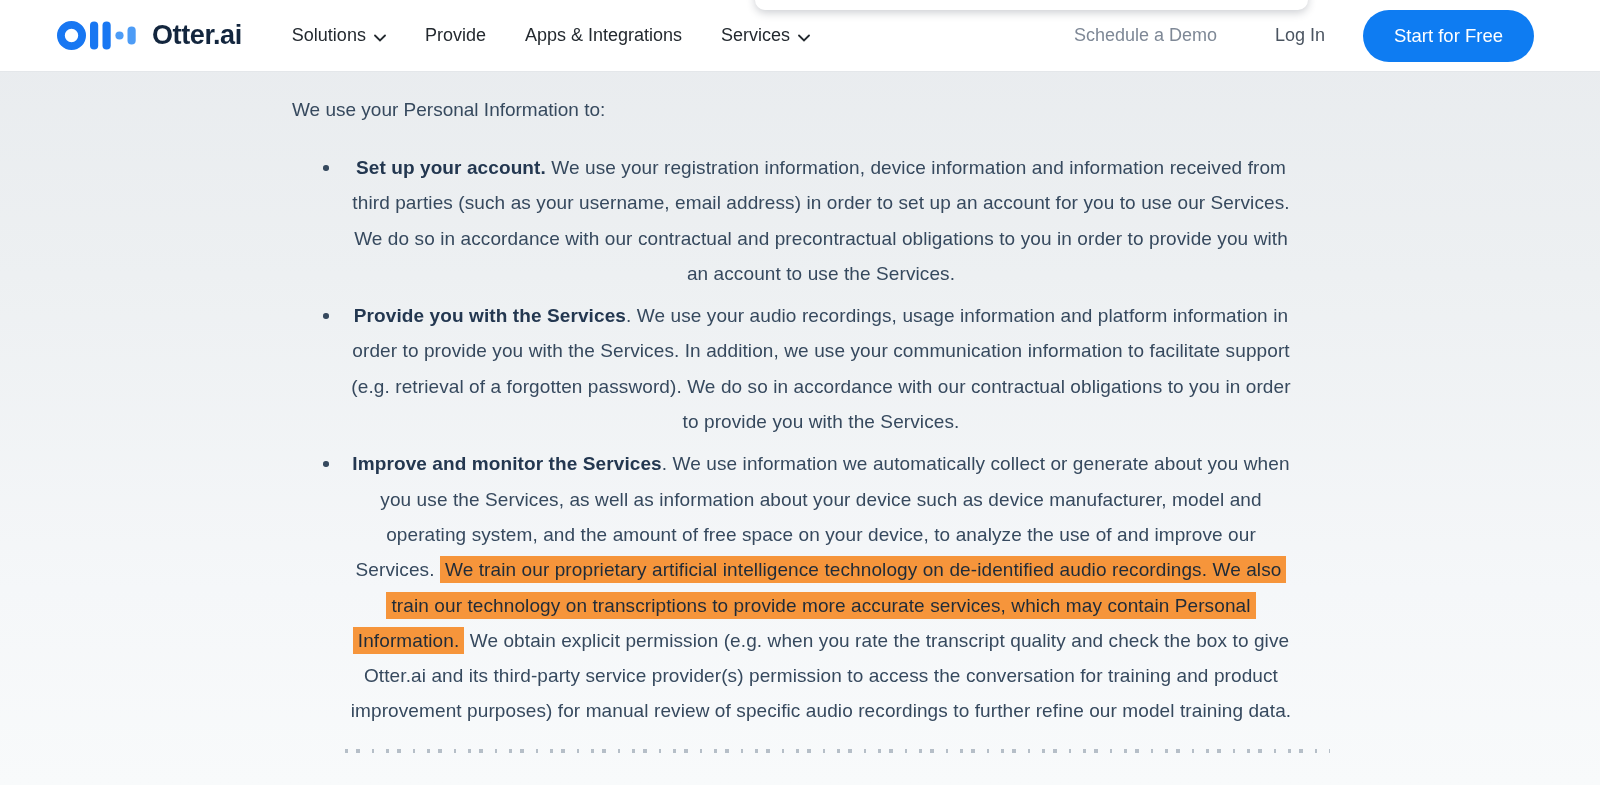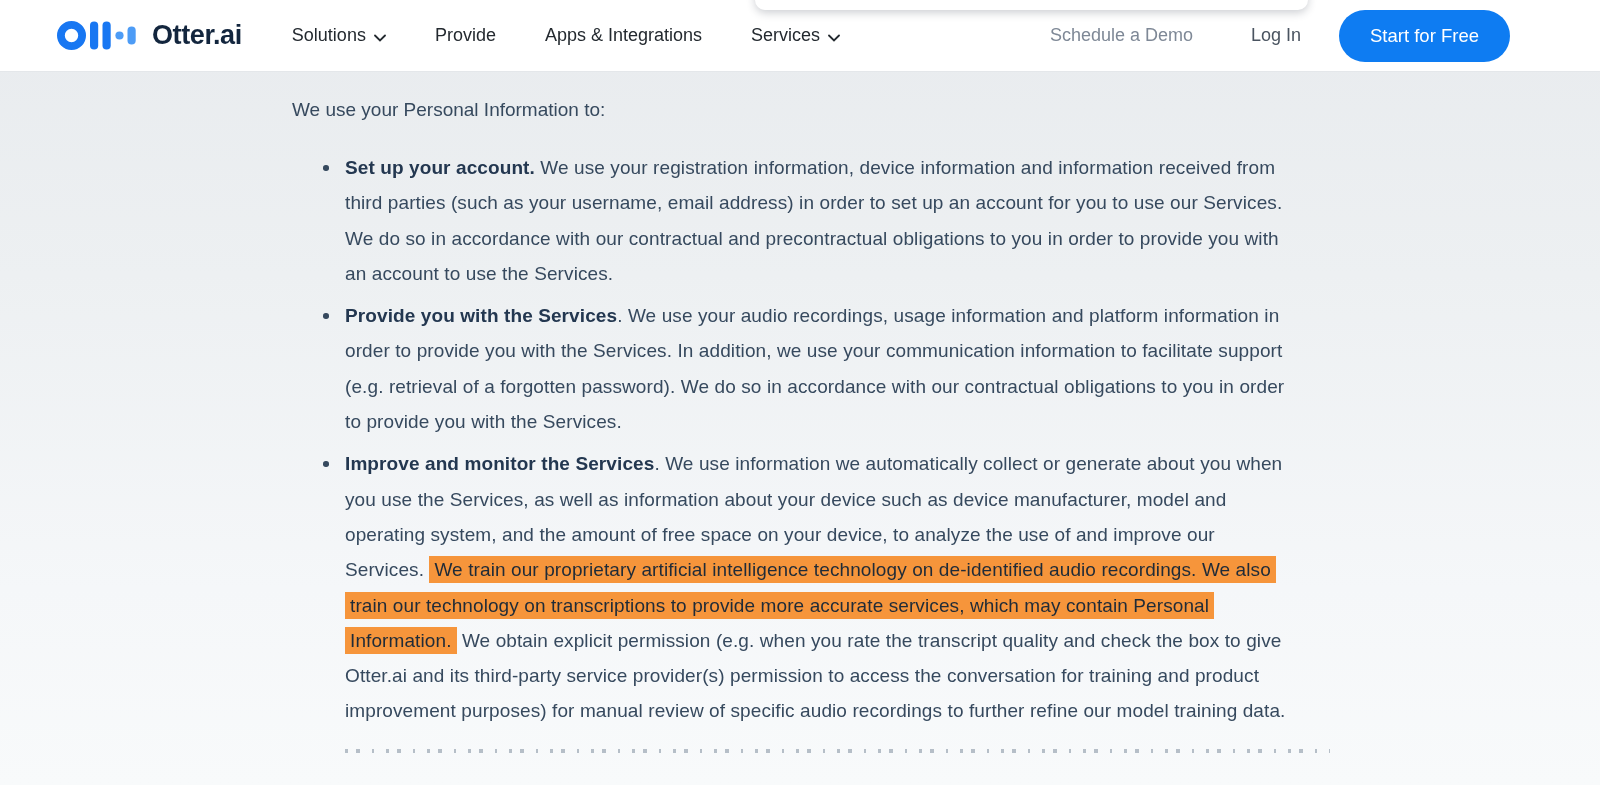--- a/index.html
+++ b/index.html
@@ -9,25 +9,25 @@
     background:#fff;
   }
   .page{position:relative;width:1600px;height:785px;overflow:hidden;
     background:linear-gradient(180deg,#E8EBEE 0%,#EDF0F2 35%,#F5F7F9 75%,#F8FAFB 100%);}
 
   
   header{
     position:relative;z-index:2;height:72px;background:#fff;
     border-bottom:1px solid #E4E7EA;
     display:flex;align-items:center;
-    padding:0 90px 0 57px;box-sizing:border-box;
+    padding:0 66px 0 57px;box-sizing:border-box;
   }
   .logo{display:flex;align-items:center;cursor:pointer;flex:0 0 auto;}
   .logo-text{font-size:27px;font-weight:800;color:#13263E;letter-spacing:-0.4px;margin-left:13px;}
-  nav{display:flex;align-items:center;gap:49px;margin-left:50px;}
+  nav{display:flex;align-items:center;gap:39px;margin-left:50px;}
   .nav-item{display:flex;align-items:center;gap:8px;font-size:18px;font-weight:500;
     color:#23292F;cursor:pointer;white-space:nowrap;}
   .chev{display:inline-block;margin-top:2px;}
   .nav-right{margin-left:auto;display:flex;align-items:center;gap:38px;}
   .nav-link{font-size:18px;color:#7E8896;cursor:pointer;white-space:nowrap;margin-left:20px;}
   .nav-link.login{color:#4A5460;text-align:center;}
   .cta-btn{
     height:52px;padding:0 31px;border:none;border-radius:27px;
     background:#0E7CF2;color:#fff;font-family:inherit;
     font-size:18.5px;font-weight:400;cursor:pointer;white-space:nowrap;
@@ -37,21 +37,21 @@
   .float-card{
     position:absolute;z-index:3;left:755px;top:-33px;width:553px;height:43px;
     background:#fff;border-radius:10px;
     box-shadow:0 3px 9px rgba(30,40,60,.22);
   }
 
   
   main{position:relative;z-index:1;padding:24px 0 0 292px;}
   .intro{margin:0;font-size:19px;line-height:28px;color:#36495E;}
   ul.policy{
-    list-style:none;margin:26px 0 0 0;padding:0 0 0 53px;width:952px;
+    list-style:none;margin:26px 0 0 0;padding:0 0 0 53px;width:952px;text-align:center;
   }
   ul.policy li{
     position:relative;margin:0 0 7px 0;
     font-size:19px;line-height:35.3px;color:#36495E;letter-spacing:.1px;
   }
   ul.policy li::before{
     content:"";position:absolute;left:-22px;top:15px;
     width:5.5px;height:5.5px;border-radius:50%;background:#36495E;
   }
   ul.policy b{font-weight:700;color:#233750;}

